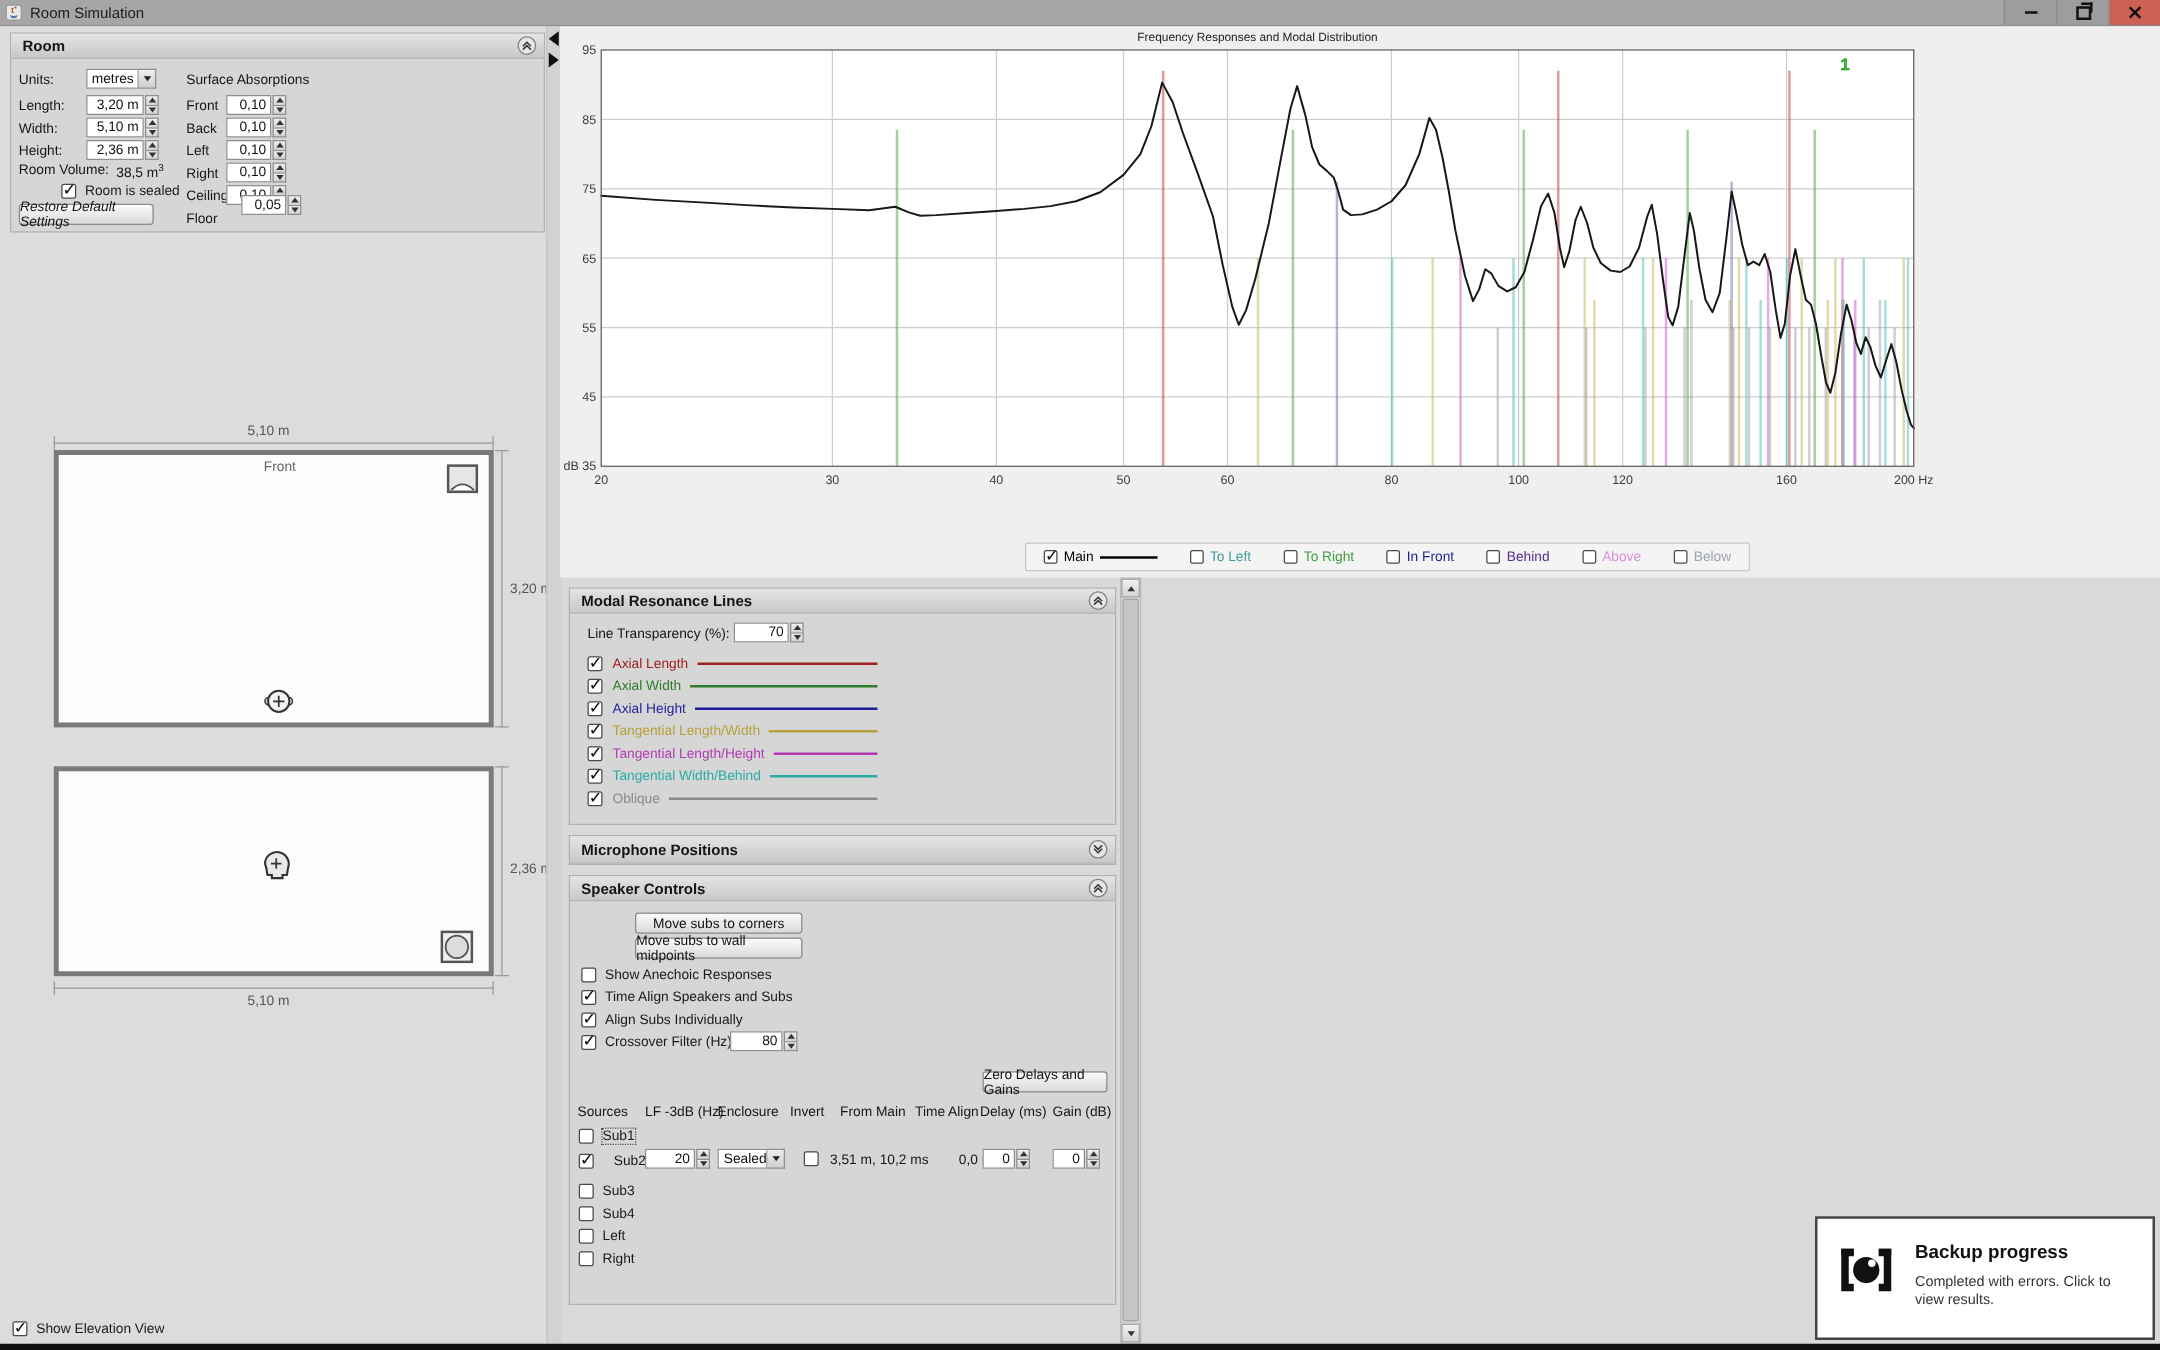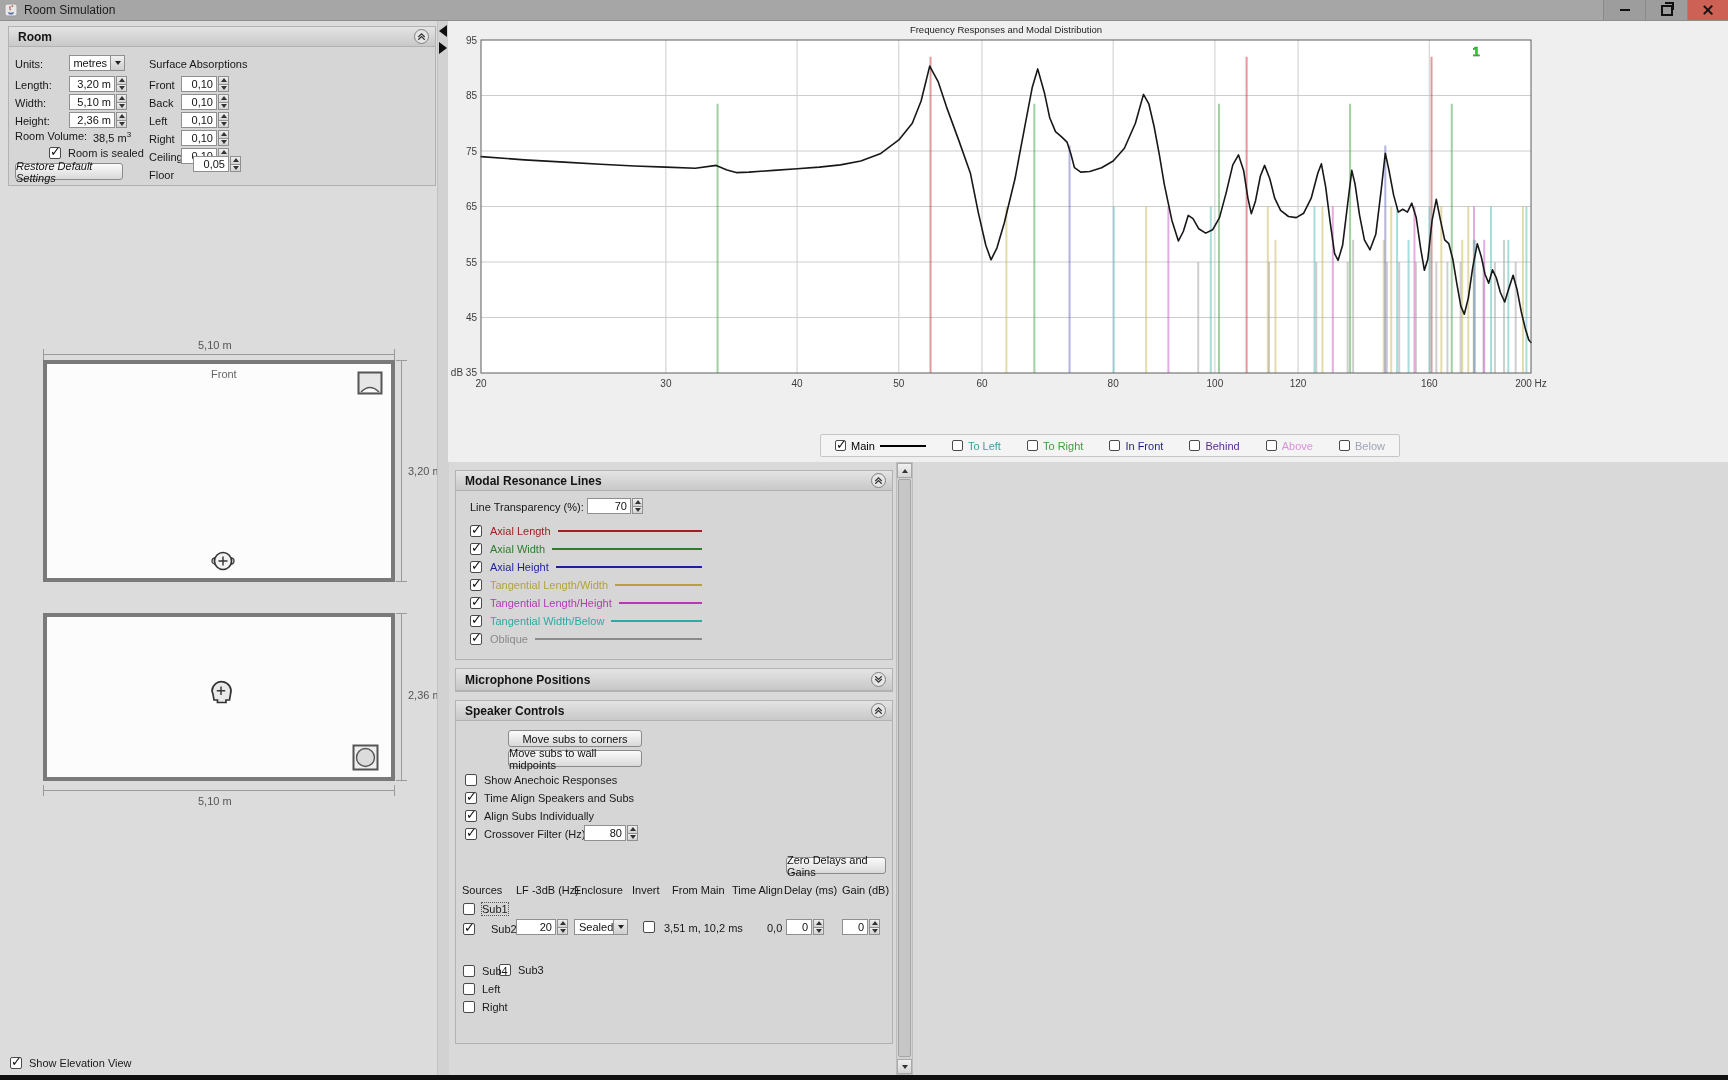--- a/index.html
+++ b/index.html
@@ -466,21 +466,21 @@
           <span class="mlab" style="color: rgb(181, 162, 60);">Tangential Length/Width</span>
           <div class="mswatch" style="background: rgb(181, 162, 60);"></div>
         </div>
         <div class="mline-row" style="top: 124px;">
           <div class="cb on"></div>
           <span class="mlab" style="color: rgb(176, 60, 176);">Tangential Length/Height</span>
           <div class="mswatch" style="background: rgb(176, 60, 176);"></div>
         </div>
         <div class="mline-row" style="top: 142px;">
           <div class="cb on"></div>
-          <span class="mlab" style="color: rgb(42, 172, 164);">Tangential Width/Below</span>
+          <span class="mlab" style="color: rgb(42, 172, 164);">Tangential Width/Behind</span>
           <div class="mswatch" style="background: rgb(42, 172, 164);"></div>
         </div>
         <div class="mline-row" style="top: 160px;">
           <div class="cb on"></div>
           <span class="mlab" style="color: rgb(138, 138, 138);">Oblique</span>
           <div class="mswatch" style="background: rgb(138, 138, 138);"></div>
         </div>
       </div>
   </div>
 
@@ -588,39 +588,51 @@
           <div class="spin-field" style="width: 26px;">0</div>
           <div class="spin-btns">
             <div class="spin-btn">
               <div class="t-up"></div>
             </div>
             <div class="spin-btn">
               <div class="t-dn"></div>
             </div>
           </div>
         </div>
-        <div class="row" style="left: 7px; top: 262px; height: 14px; margin-left: 36px;">
+        <div class="row" style="left: 7px; top: 245px; height: 14px;">
           <div class="cb"></div>
           <span>Sub3</span>
         </div>
         <div class="row" style="left: 7px; top: 263px; height: 14px;">
           <div class="cb"></div>
           <span>Sub4</span>
         </div>
         <div class="row" style="left: 7px; top: 281px; height: 14px;">
           <div class="cb"></div>
           <span>Left</span>
         </div>
         <div class="row" style="left: 7px; top: 299px; height: 14px;">
           <div class="cb"></div>
           <span>Right</span>
         </div>
       </div>
   </div>
 
+  <div id="toast">
+    <svg style="position:absolute;left:16px;top:22px;" width="46" height="38" viewBox="0 0 46 38">
+      <path d="M13 2 H3 V36 H13 V30 H9 V8 H13 Z" fill="#111"></path>
+      <path d="M33 2 H43 V36 H33 V30 H37 V8 H33 Z" fill="#111"></path>
+      <rect x="3" y="2" width="10" height="5" fill="#111"></rect>
+      <rect x="33" y="2" width="10" height="5" fill="#111"></rect>
+      <circle cx="23" cy="19" r="10.5" fill="#111"></circle>
+      <circle cx="27.5" cy="13.5" r="3" fill="#fff"></circle>
+    </svg>
+    <div class="t-title">Backup progress</div>
+    <div class="t-body">Completed with errors. Click to view results.</div>
+  </div>
 
   <div class="row" style="left:10px;top:1056px;height:14px;">
     <div class="cb on"></div>
     <span>Show Elevation View</span>
   </div>
 
   <div id="taskbar"></div>
 </div>
 
 </body></html>

